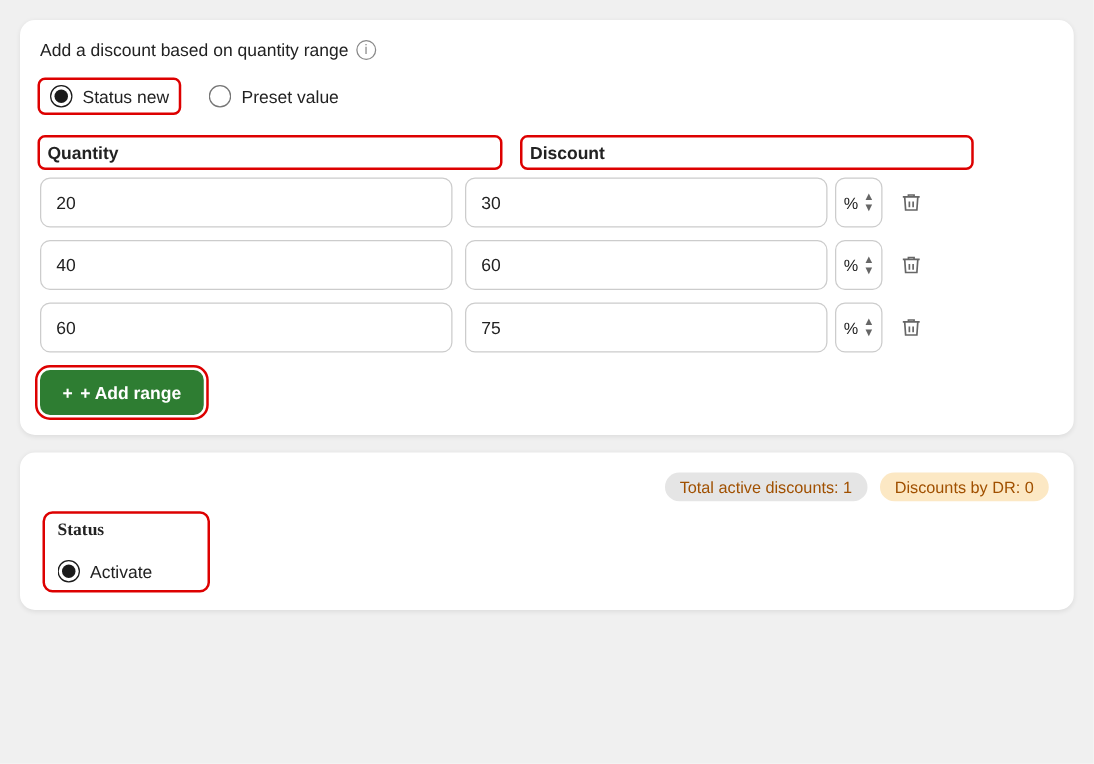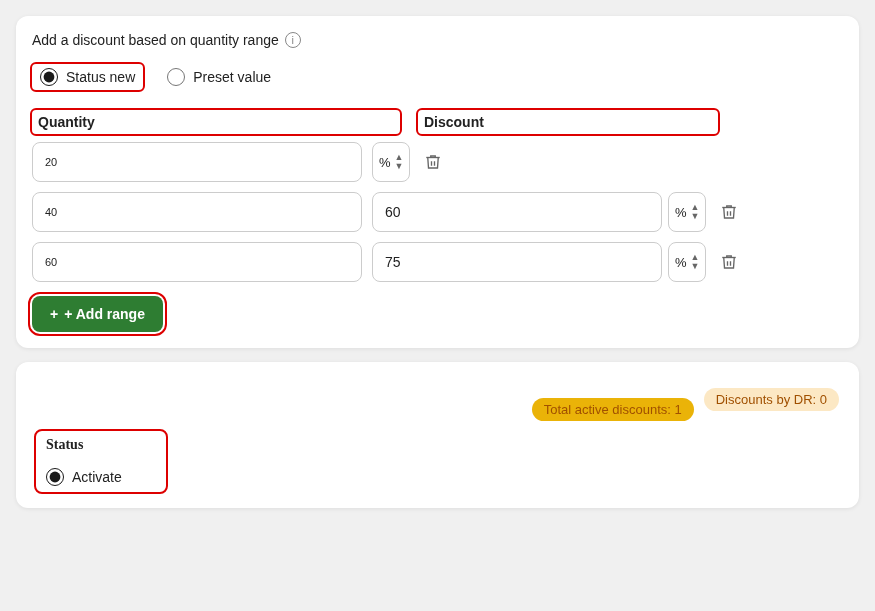--- a/index.html
+++ b/index.html
@@ -88,39 +88,39 @@
     }
 
     .col-header.qty-header {
       width: 368px;
       outline: 2px solid #d00;
       border-radius: 4px;
       margin-right: 8px;
     }
 
     .col-header.disc-header {
-      width: 300px;
+      width: 359px;
       outline: 2px solid #d00;
       border-radius: 4px;
     }
 
     .range-row {
       display: flex;
       align-items: center;
       gap: 10px;
       margin-bottom: 10px;
     }
 
     .qty-input {
       width: 330px;
       height: 40px;
       border: 1.5px solid #ccc;
       border-radius: 8px;
       padding: 0 12px;
-      font-size: 11px;
+      font-size: 14px;
       color: #222;
       outline: none;
     }
 
     .discount-input-wrap {
       display: flex;
       align-items: center;
       gap: 6px;
     }
 
@@ -202,21 +202,21 @@
       margin-bottom: 10px;
     }
 
     .badge {
       border-radius: 20px;
       padding: 4px 12px;
       font-size: 13px;
       font-weight: 500;
     }
 
-    .badge-total { background: #eab308; color: #a05000; margin-top: 20px; }
+    .badge-total { background: #e5e5e5; color: #a05000; }
     .badge-dr    { background: #fce8c4; color: #a05000; }
     .badge-other { background: #fce8c4; color: #a05000; }
 
     .status-label {
       font-size: 14px;
       font-weight: 700;
       margin-bottom: 15px;
       font-family: Liberation Serif, serif;
     }
 
@@ -295,20 +295,21 @@
 
   <div class="columns-header">
     <div class="col-header qty-header">Quantity</div>
     <div style="width:10px;"></div>
     <div class="col-header disc-header">Discount</div>
   </div>
 
   <div class="range-row">
     <input type="text" class="qty-input" value="20" style="">
     <div class="discount-input-wrap">
+      <input type="text" class="disc-input" value="30" style="">
       <div class="pct-selector">
         <span>%</span>
         <div class="spinners">
           <span>▲</span>
           <span>▼</span>
         </div>
       </div>
     </div>
     <button class="delete-btn">
       <svg width="18" height="18" viewBox="0 0 24 24" fill="none" stroke="currentColor" stroke-width="1.8">

